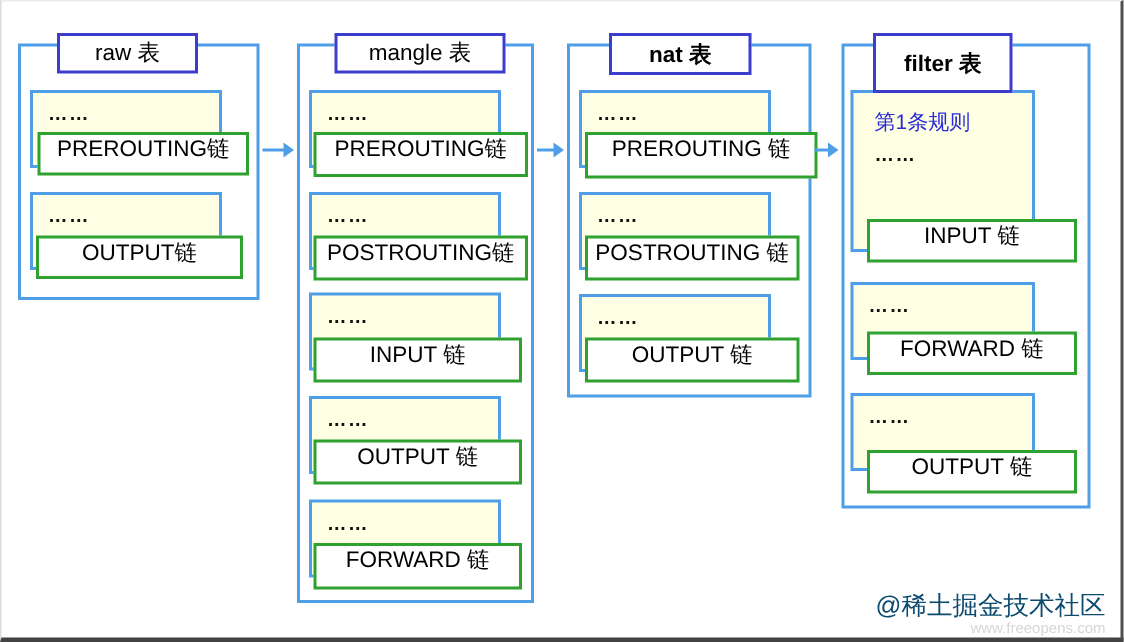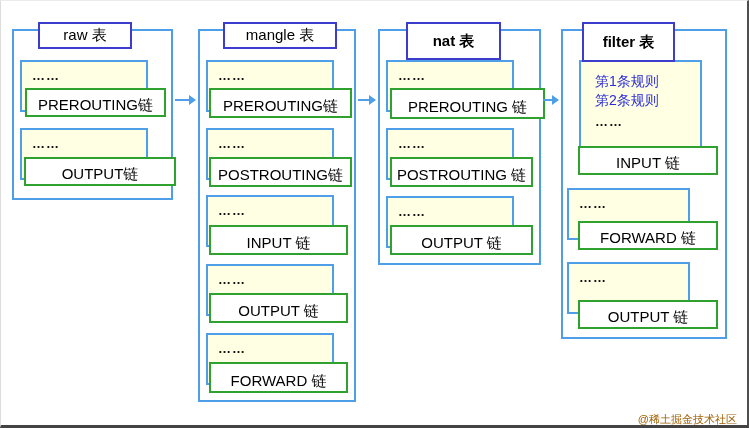--- a/index.html
+++ b/index.html
@@ -38,58 +38,58 @@
     font-weight:bold;font-size:13px;letter-spacing:1px;color:#111;
   }
   .rules{
     padding:10px 0 0 14px;
     color:#2b2bd9;font-size:14px;line-height:19px;
   }
   .rules .dots{padding:2px 0 0 0;}
   .chainbox{
     position:absolute;border:2px solid #2fa12f;background:#fff;
     box-sizing:border-box;z-index:2;
-    display:flex;align-items:flex-end;justify-content:center;
+    display:flex;align-items:flex-start;justify-content:center;
     font-size:15px;white-space:nowrap;
   }
   .arrow{
     position:absolute;height:2px;background:#4f9fe8;z-index:4;
   }
   .arrow::after{
     content:"";position:absolute;right:-2px;top:-4px;width:0;height:0;
     border-left:7px solid #4f9fe8;
     border-top:5px solid transparent;
     border-bottom:5px solid transparent;
   }
   .wm{
     position:absolute;right:12px;bottom:3px;text-align:right;z-index:5;
     line-height:1.1;
   }
-  .wm-main{font-size:11px;color:#a16207;margin-top:20px;}
+  .wm-main{font-size:17px;color:#0c4a6e;margin-top:20px;}
   .wm-sub{font-size:10px;color:#d6d6d6;}
 </style>
 </head>
 <body>
 
 <div class="frame"></div>
 
 <div class="outer" style="left:12px;top:29px;width:161px;height:171px"></div>
 <div class="titlebox" style="left:38px;top:22px;width:94px;height:27px">
   <span>raw 表</span>
 </div>
 <div class="cream" style="left:20px;top:60px;width:128px;height:52px">
   <span class="dots">……</span>
 </div>
 <div class="chainbox" style="left:25px;top:88px;width:141px;height:29px">
   <span>PREROUTING链</span>
 </div>
 <div class="cream" style="left:20px;top:128px;width:128px;height:52px">
   <span class="dots">……</span>
 </div>
-<div class="chainbox" style="left:24px;top:157px;width:152px;height:29px">
+<div class="chainbox" style="left:24px;top:157px;width:138px;height:29px">
   <span>OUTPUT链</span>
 </div>
 
 <div class="arrow" style="left:175px;top:99px;width:19px"></div>
 
 <div class="outer" style="left:198px;top:29px;width:158px;height:373px"></div>
 <div class="titlebox" style="left:223px;top:22px;width:114px;height:27px">
   <span>mangle 表</span>
 </div>
 <div class="cream" style="left:206px;top:60px;width:128px;height:52px">
@@ -119,21 +119,21 @@
 <div class="cream" style="left:206px;top:333px;width:128px;height:52px">
   <span class="dots">……</span>
 </div>
 <div class="chainbox" style="left:209px;top:362px;width:139px;height:31px">
   <span>FORWARD 链</span>
 </div>
 
 <div class="arrow" style="left:358px;top:99px;width:16px"></div>
 
 <div class="outer" style="left:378px;top:29px;width:163px;height:236px"></div>
-<div class="titlebox bold" style="left:406px;top:22px;width:95px;height:38px">
+<div class="titlebox bold" style="left:406px;top:22px;width:95px;height:28px">
   <span>nat 表</span>
 </div>
 <div class="cream" style="left:386px;top:60px;width:128px;height:52px">
   <span class="dots">……</span>
 </div>
 <div class="chainbox" style="left:390px;top:88px;width:155px;height:31px">
   <span>PREROUTING 链</span>
 </div>
 <div class="cream" style="left:386px;top:128px;width:128px;height:52px">
   <span class="dots">……</span>
@@ -147,24 +147,23 @@
 <div class="chainbox" style="left:390px;top:225px;width:143px;height:30px">
   <span>OUTPUT 链</span>
 </div>
 
 <div class="arrow" style="left:543px;top:99px;width:14px"></div>
 
 <div class="outer" style="left:561px;top:29px;width:166px;height:310px"></div>
 <div class="titlebox bold" style="left:582px;top:22px;width:93px;height:40px">
   <span>filter 表</span>
 </div>
-<div class="cream" style="left:579px;top:60px;width:123px;height:108px">
+<div class="cream" style="left:567px;top:60px;width:123px;height:108px">
   <div class="rules">
     <div>第1条规则</div>
-    <div>第2条规则</div>
     <span class="dots">……</span>
   </div>
 </div>
 <div class="chainbox" style="left:578px;top:146px;width:140px;height:29px">
   <span>INPUT 链</span>
 </div>
 <div class="cream" style="left:567px;top:188px;width:123px;height:52px">
   <span class="dots">……</span>
 </div>
 <div class="chainbox" style="left:578px;top:221px;width:140px;height:29px">
@@ -172,13 +171,14 @@
 </div>
 <div class="cream" style="left:567px;top:262px;width:123px;height:52px">
   <span class="dots">……</span>
 </div>
 <div class="chainbox" style="left:578px;top:300px;width:140px;height:29px">
   <span>OUTPUT 链</span>
 </div>
 
 <div class="wm">
   <div class="wm-main">@稀土掘金技术社区</div>
+  <div class="wm-sub">www.freeopens.com</div>
 </div>
 
 </body></html>

